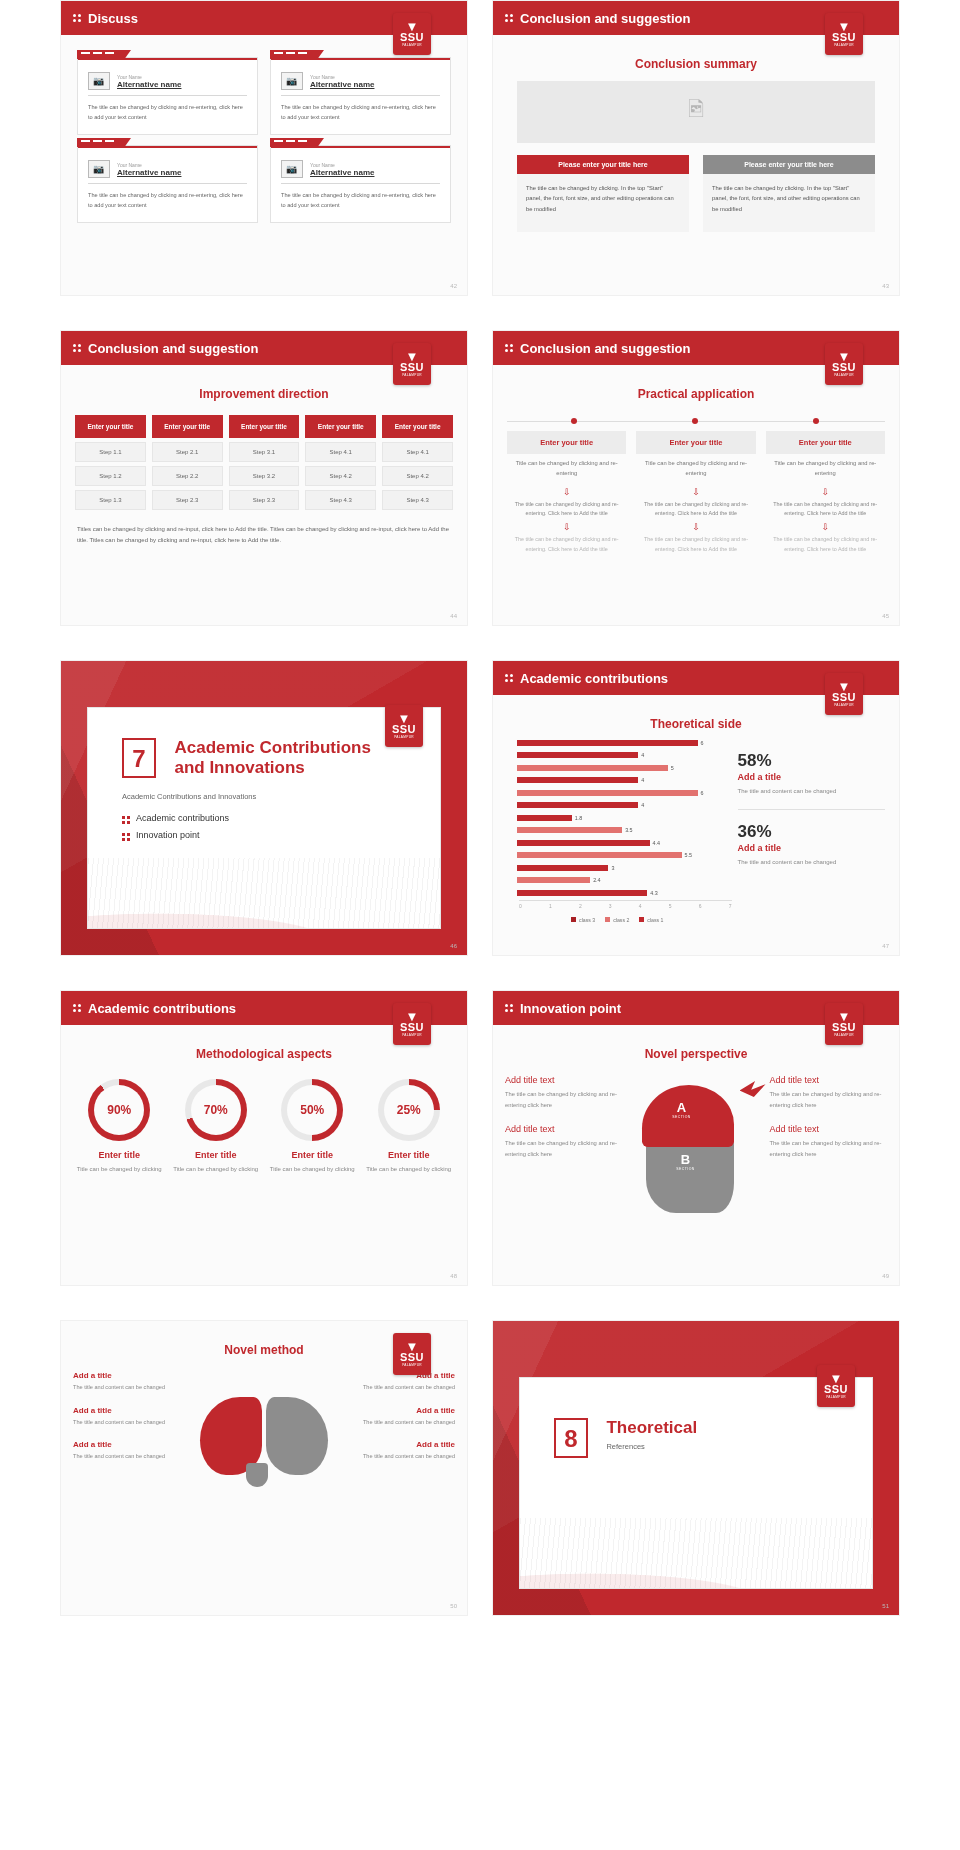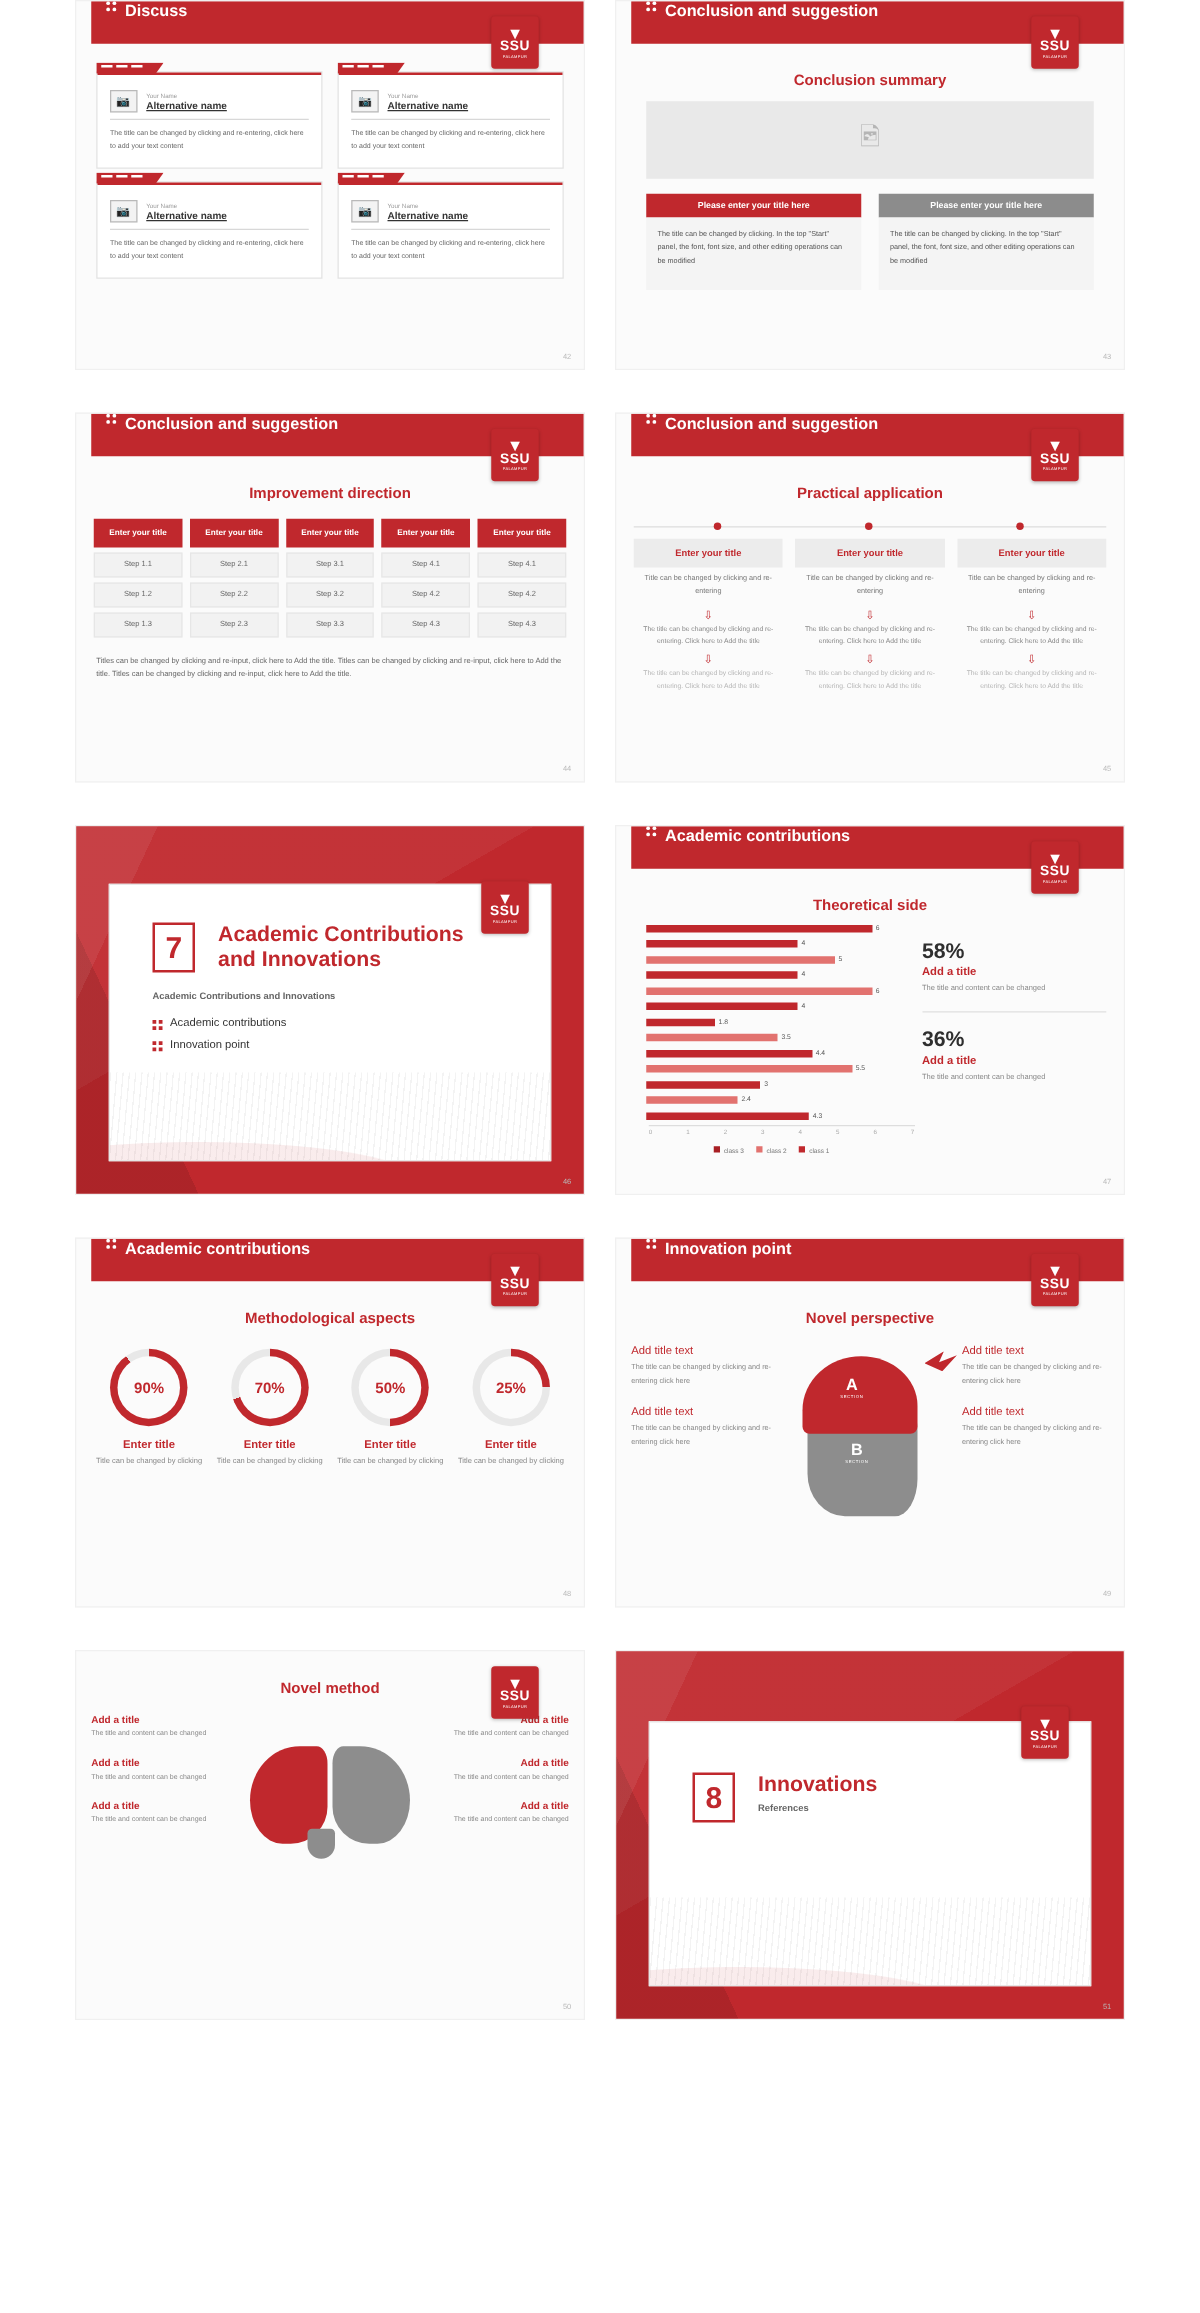--- a/index.html
+++ b/index.html
@@ -22,26 +22,25 @@
     background: #fbfbfb;
     position: relative;
     overflow: hidden;
     border: 1px solid #f0f0f0;
   }
   
   .hbar {
     height: 34px;
     background: #c0282d;
     display: flex;
-    align-items: flex-start;
+    align-items: center;
     padding-left: 12px;
     color: #fff;
     font-size: 13px;
     font-weight: bold;
-    margin-left: 12px;
   }
   .dotgrid { display:grid; grid-template-columns: 3px 3px; gap:2px; margin-right:7px;}
   .dotgrid i { width:3px;height:3px;background:#fff;border-radius:50%;display:block;}
   
   .logo {
     position: absolute;
     top: 12px; right: 36px;
     width: 38px; height: 42px;
     background: #c0282d;
     border-radius: 3px;
@@ -135,21 +134,21 @@
       repeating-linear-gradient(95deg, rgba(150,150,150,.14) 0 1px, transparent 1px 5px);
     opacity:.85;
   }
   .cover .bignum {
     display:inline-block; border:2px solid #c0282d; color:#c0282d;
     font-size: 24px; font-weight:bold; width:34px; height:40px;
     text-align:center; line-height:38px; vertical-align:top;
   }
   .cover .ttl { display:inline-block; margin-left:14px; vertical-align:top; }
   .cover .ttl h2 { color:#c0282d; font-size:17px; line-height:20px; font-weight:bold;}
-  .cover .sub2 { font-size:7.5px; color:#666; margin: 14px 0 0 0; font-weight:bold;}
+  .cover .sub2 { font-size:7.5px; color:#666; margin: 14px 0 0 0; font-weight:normal;}
   .cover ul { margin-top:12px; list-style:none; }
   .cover ul li { font-size:9px; color:#333; margin-bottom:7px; position:relative; padding-left:14px;}
   .cover ul li::before{
     content:""; position:absolute; left:0; top:3px; width:3px; height:3px; background:#c0282d;
     box-shadow: 0 5px 0 #c0282d, 5px 0 0 #c0282d, 5px 5px 0 #c0282d;
   }
   .cover .logo { top:44px; right:44px; }
 
   
   .chartwrap { display:grid; grid-template-columns: 1.55fr 1fr; gap:6px; padding: 6px 14px 0 10px;}
@@ -719,21 +718,21 @@
     </div>
     <div class="pagenum">50</div>
   </div>
 
   <div class="slide cover biblio">
     <div class="bgshape"></div>
     <div class="panel">
       <div class="wave"></div>
       <div class="bignum">8</div>
       <div class="ttl">
-        <h2><span>Innovations</span></h2>
+        <h2><span>Theoretical</span></h2>
         <div class="sub2" style="margin-top:4px">References</div>
       </div>
     </div>
     <div class="logo">
       <span class="flame">▼</span>
       <span class="nm">SSU</span>
       <span class="sub">PALAMPUR</span>
     </div>
     <div class="pagenum">51</div>
   </div>

